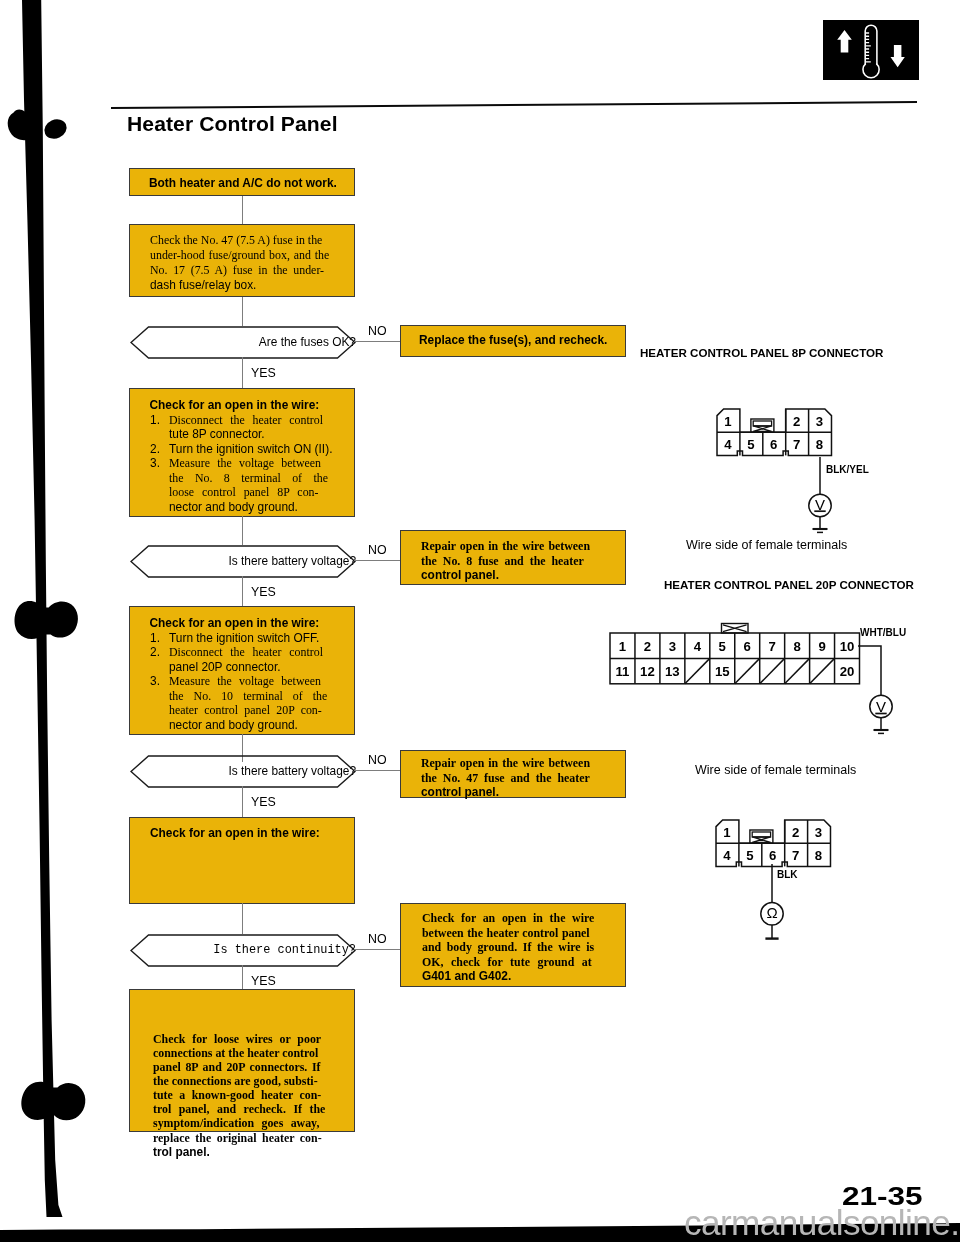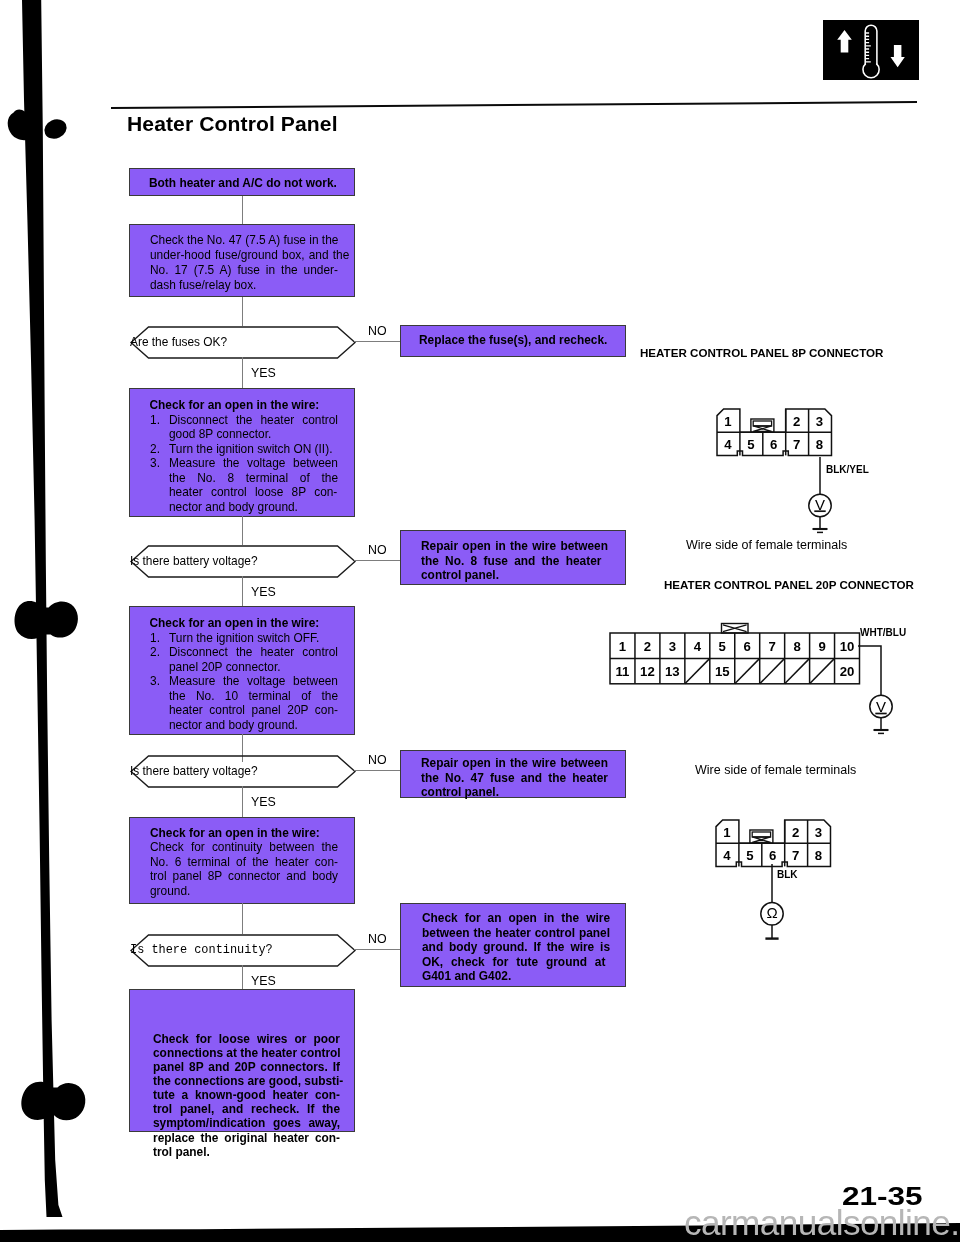--- a/index.html
+++ b/index.html
@@ -16,28 +16,28 @@
   
   #header-rule{position:absolute;left:111px;top:107px;width:806px;height:0;
                border-top:2.3px solid #0a0a0a;transform:rotate(-0.427deg);transform-origin:0 0;}
   #page-title{position:absolute;left:127px;top:112px;font-size:21.1px;font-weight:bold;
               letter-spacing:.1px;white-space:nowrap;}
 
   
   #logo{position:absolute;left:823px;top:20px;}
 
   
-  .fbox{position:absolute;border:1.1px solid #3a3a3a;background:#8b5cf6;box-sizing:border-box;}
+  .fbox{position:absolute;border:1.1px solid #3a3a3a;background:#eab308;box-sizing:border-box;}
   .ftext{font-size:11.9px;line-height:15.6px;}
   .bold{font-weight:bold;}
   .vline{position:absolute;width:0;border-left:1px solid #7d7d7d;}
   .hline{position:absolute;height:0;border-top:1px solid #7d7d7d;}
   .hex{position:absolute;}
   .hex svg{display:block;}
-  .hexlabel{position:absolute;left:0;right:0;text-align:left;font-size:11.9px;}
+  .hexlabel{position:absolute;left:0;right:0;text-align:right;font-size:11.9px;}
   .lbl{position:absolute;font-size:12.4px;}
 
   
   .conn-title{position:absolute;font-size:11.6px;font-weight:bold;letter-spacing:0px;white-space:nowrap;}
   .caption{position:absolute;font-size:12.5px;white-space:nowrap;}
   .wirelbl{position:absolute;font-size:10px;font-weight:bold;letter-spacing:0px;white-space:nowrap;}
 
   
   .ftext{font-size:11.9px;line-height:14.5px;}
   #box-start{left:129px;top:167.5px;width:226px;height:28.5px;}
@@ -89,21 +89,21 @@
   #no4{left:368px;top:932px;}
   #h4{left:354px;top:949px;width:47px;}
   #yes4{left:251px;top:974px;}
   #v9{left:242px;top:965px;height:24px;}
   #box-ans4{left:400px;top:903px;width:226px;height:84px;}
   #box-ans4 .ftext{position:absolute;left:21px;top:7px;width:188px;line-height:14.6px;}
 
   #box-final{left:129px;top:989px;width:226px;height:142.5px;}
   #box-final .ftext{position:absolute;left:23px;top:5.5px;width:187px;line-height:14.15px;margin-top:36px;}
   .ln{white-space:nowrap;}
-  .jl{white-space:nowrap;}
+  .jl{white-space:nowrap;font-family:Liberation Serif, serif;}
   ol.numlist{margin:0;padding:0 0 0 0;list-style:none;counter-reset:n;}
   ol.numlist li{counter-increment:n;position:relative;padding-left:19px;
                 font-size:11.9px;line-height:14.6px;}
   ol.numlist li:before{content:counter(n) ".";position:absolute;left:0;top:0;}
 
   
   .conn8,.conn20{position:absolute;}
   .cellnum{position:absolute;display:flex;align-items:center;justify-content:center;
            font-size:13.2px;font-weight:bold;line-height:1;padding-top:1.5px;box-sizing:border-box;}
   #conn1-title{left:640px;top:346px;}
@@ -214,23 +214,23 @@
     <div class="lbl" id="yes1">YES</div>
     <div class="vline" id="v3"></div>
 
     <div class="fbox" id="box-ans1">
       <div class="ftext bold">Replace the fuse(s), and recheck.</div>
     </div>
 
     <div class="fbox" id="box-step2">
       <div class="ftext bold hd">Check for an open in the wire:</div>
       <ol class="numlist">
-        <li><span><div class="ln jl" style="word-spacing: 4.776px;"><span>Disconnect the heater control</span></div><div class="ln">good 8P connector.</div></span></li>
+        <li><span><div class="ln jl" style="word-spacing: 4.776px;"><span>Disconnect the heater control</span></div><div class="ln">tute 8P connector.</div></span></li>
         <li><span><div class="ln">Turn the ignition switch ON (II).</div></span></li>
-        <li><span><div class="ln jl" style="word-spacing: 4.328px;"><span>Measure the voltage between</span></div><div class="ln jl" style="word-spacing: 8.419px;"><span>the No. 8 terminal of the</span></div><div class="ln jl" style="word-spacing: 4.953px;"><span>heater control loose 8P con-</span></div><div class="ln">nector and body ground.</div></span></li>
+        <li><span><div class="ln jl" style="word-spacing: 4.328px;"><span>Measure the voltage between</span></div><div class="ln jl" style="word-spacing: 8.419px;"><span>the No. 8 terminal of the</span></div><div class="ln jl" style="word-spacing: 4.953px;"><span>loose control panel 8P con-</span></div><div class="ln">nector and body ground.</div></span></li>
       </ol>
     </div>
     <div class="vline" id="v4"></div>
 
     <div class="hex" id="hex2">
       <svg width="226" height="33" viewBox="0 0 226 33">
           <path d="M18.5 1 H207.5 L225 16.5 L207.5 32 H18.5 L1 16.5 Z" fill="none" stroke="#1a1a1a" stroke-width="1.4"></path>
         </svg>
       <div class="hexlabel">Is there battery voltage?</div>
     </div>
@@ -271,26 +271,20 @@
     <div class="fbox" id="box-ans3">
       <div class="ftext bold">
           <div class="ln jl" style="word-spacing: 1.059px;"><span>Repair open in the wire between</span></div>
           <div class="ln jl" style="word-spacing: 2.974px;"><span>the No. 47 fuse and the heater</span></div>
           <div class="ln">control panel.</div>
         </div>
     </div>
 
     <div class="fbox" id="box-step4">
       <div class="ftext"><span class="bold">Check for an open in the wire:</span></div>
-      <div class="ftext">
-          <div class="ln jl" style="word-spacing: 3.871px;"><span>Check for continuity between the</span></div>
-          <div class="ln jl" style="word-spacing: 2.911px;"><span>No. 6 terminal of the heater con-</span></div>
-          <div class="ln jl" style="word-spacing: 2.737px;"><span>trol panel 8P connector and body</span></div>
-          <div class="ln">ground.</div>
-        </div>
     </div>
     <div class="vline" id="v8"></div>
 
     <div class="hex" id="hex4">
       <svg width="226" height="33" viewBox="0 0 226 33">
           <path d="M18.5 1 H207.5 L225 16.5 L207.5 32 H18.5 L1 16.5 Z" fill="none" stroke="#1a1a1a" stroke-width="1.4"></path>
         </svg>
       <div class="hexlabel">Is there continuity?</div>
     </div>
     <div class="lbl" id="no4">NO</div>
@@ -310,21 +304,21 @@
 
     <div class="fbox" id="box-final">
       <div class="ftext bold">
           <div class="ln jl" style="word-spacing: 3.834px;"><span>Check for loose wires or poor</span></div>
           <div class="ln jl"><span>connections at the heater control</span></div>
           <div class="ln jl" style="word-spacing: 1.669px;"><span>panel 8P and 20P connectors. If</span></div>
           <div class="ln jl"><span>the connections are good, substi-</span></div>
           <div class="ln jl" style="word-spacing: 3.48px;"><span>tute a known-good heater con-</span></div>
           <div class="ln jl" style="word-spacing: 4.494px;"><span>trol panel, and recheck. If the</span></div>
           <div class="ln jl" style="word-spacing: 4.406px;"><span>symptom/indication goes away,</span></div>
-          <div class="ln jl" style="word-spacing: 2.641px; text-align: center;"><span>replace the original heater con-</span></div>
+          <div class="ln jl" style="word-spacing: 2.641px;"><span>replace the original heater con-</span></div>
           <div class="ln">trol panel.</div>
         </div>
     </div>
   </div>
 
   <div id="conn-col">
 
     <div class="conn-title" id="conn1-title">HEATER CONTROL PANEL 8P CONNECTOR</div>
     <div class="conn8" id="conn1"><svg width="120.5" height="53.4" viewBox="-3 -3 120.5 53.4">
           <path d="M0 6.6 L6.6 0 L22.9 0 L22.9 23.2 L68.69999999999999 23.2 L68.69999999999999 0 L107.9 0 L114.5 6.6 L114.5 46.4 L71.29999999999998 46.4 L71.29999999999998 42 L66.1 42 L66.1 46.4 L25.5 46.4 L25.5 42 L20.299999999999997 42 L20.299999999999997 46.4 L0 46.4 Z" fill="none" stroke="#111" stroke-width="1.5" stroke-linejoin="miter" stroke-linecap="butt"></path>

